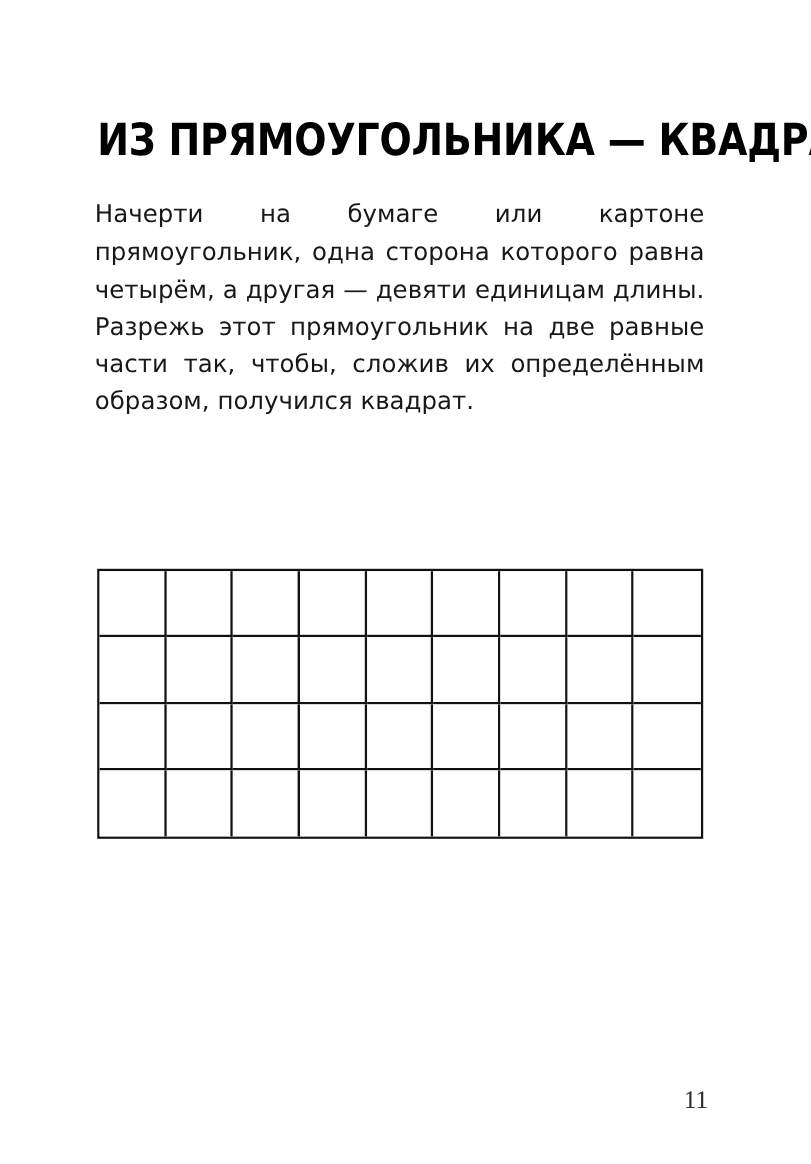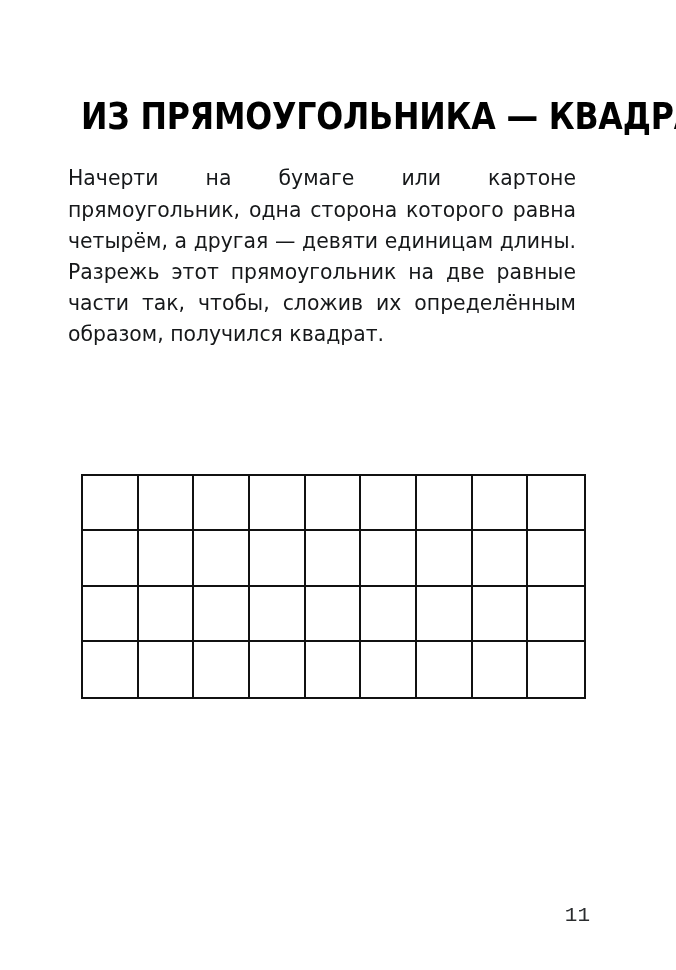--- a/index.html
+++ b/index.html
@@ -37,21 +37,21 @@
     letter-spacing: -0.2px;
     color: #000000;
     transform: scaleX(0.855);
     transform-origin: left top;
     white-space: nowrap;
   }
 
   
   .body-text {
     position: absolute;
-    left: 68px;
+    left: 79px;
     top: 143px;
     width: 508px;
     font-family: "DejaVu Sans", sans-serif;
     font-size: 20.4px;
     line-height: 31.2px;
     color: #16181a;
     text-align: justify;
     text-justify: inter-word;
     word-spacing: 0px;
     hyphens: manual;
@@ -80,21 +80,21 @@
   .grid-cell.last-col { border-right: none; }
   .grid-cell.last-row { border-bottom: none; }
 
   
   .page-number {
     position: absolute;
     left: 0;
     top: 905px;
     width: 590px;
     text-align: right;
-    font-family: Liberation Mono, monospace;
+    font-family: Liberation Serif, serif;
     font-size: 21px;
     line-height: 22px;
     color: #2a2c2e;
   }
 </style>
 </head>
 <body>
 
 <div class="page">
 

